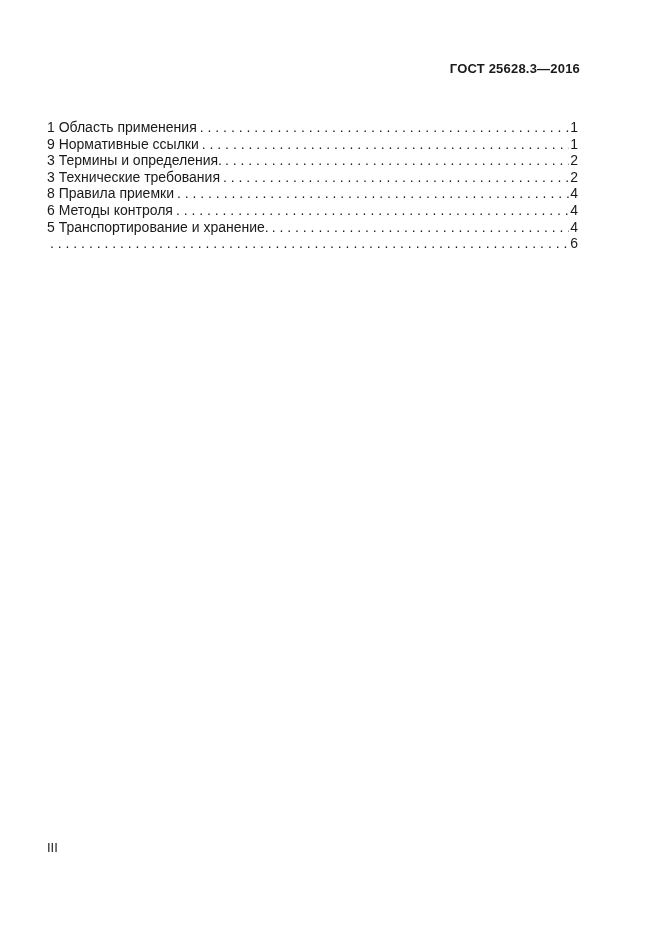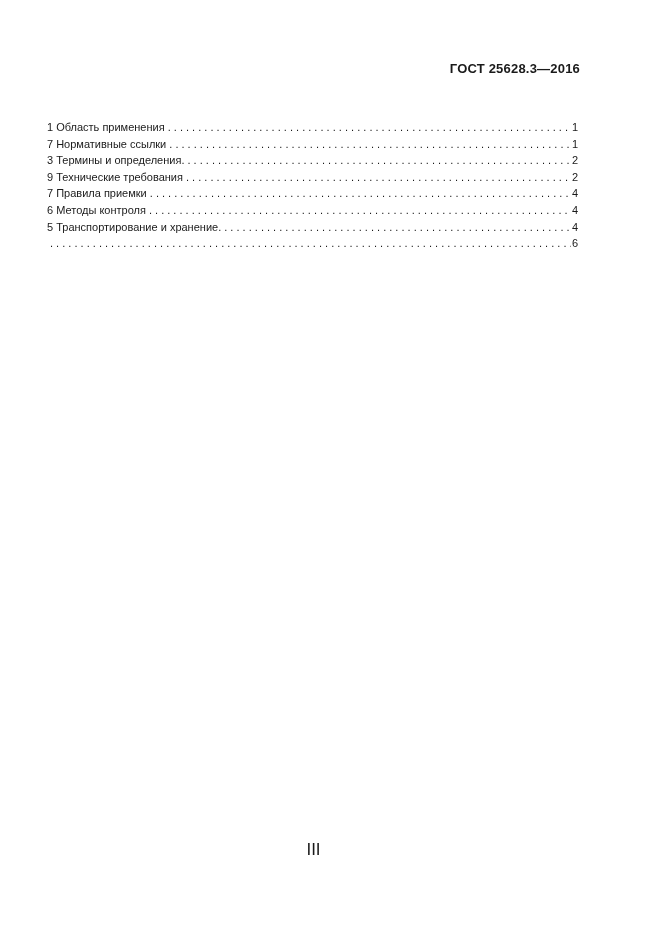--- a/index.html
+++ b/index.html
@@ -34,21 +34,21 @@
     width: 531px;
     text-align: center;
     font-size: 13.5px;
     font-weight: bold;
   }
   .toc {
     position: absolute;
     top: 119px;
     left: 47px;
     width: 531px;
-    font-size: 11px;
+    font-size: 14px;
   }
   .toc-row {
     display: flex;
     align-items: baseline;
     line-height: 16.6px;
     white-space: nowrap;
   }
   .toc-label {
     flex: 0 0 auto;
   }
@@ -65,55 +65,55 @@
   }
   .toc-page-num {
     flex: 0 0 auto;
     text-align: right;
   }
   .folio {
     position: absolute;
     top: 840px;
     left: 47px;
     width: 533px;
-    text-align: center;
-    font-size: 17px;
+    text-align: left;
+    font-size: 13px;
   }
 </style>
 </head>
 <body>
 
 <div class="page">
 
   <div class="doc-header">ГОСТ 25628.3—2016</div>
 
 
   <div class="toc" id="toc-list">
       <div class="toc-row">
         <span class="toc-label">1 Область применения</span>
         <span class="toc-leader"></span>
         <span class="toc-page-num">1</span>
       </div>
       <div class="toc-row">
-        <span class="toc-label">7 Нормативные ссылки</span>
+        <span class="toc-label">9 Нормативные ссылки</span>
         <span class="toc-leader"></span>
         <span class="toc-page-num">1</span>
       </div>
       <div class="toc-row">
         <span class="toc-label">3 Термины и определения.</span>
         <span class="toc-leader"></span>
         <span class="toc-page-num">2</span>
       </div>
       <div class="toc-row">
-        <span class="toc-label">9 Технические требования</span>
+        <span class="toc-label">3 Технические требования</span>
         <span class="toc-leader"></span>
         <span class="toc-page-num">2</span>
       </div>
       <div class="toc-row">
-        <span class="toc-label">7 Правила приемки</span>
+        <span class="toc-label">8 Правила приемки</span>
         <span class="toc-leader"></span>
         <span class="toc-page-num">4</span>
       </div>
       <div class="toc-row">
         <span class="toc-label">6 Методы контроля</span>
         <span class="toc-leader"></span>
         <span class="toc-page-num">4</span>
       </div>
       <div class="toc-row">
         <span class="toc-label">5 Транспортирование и хранение.</span>

